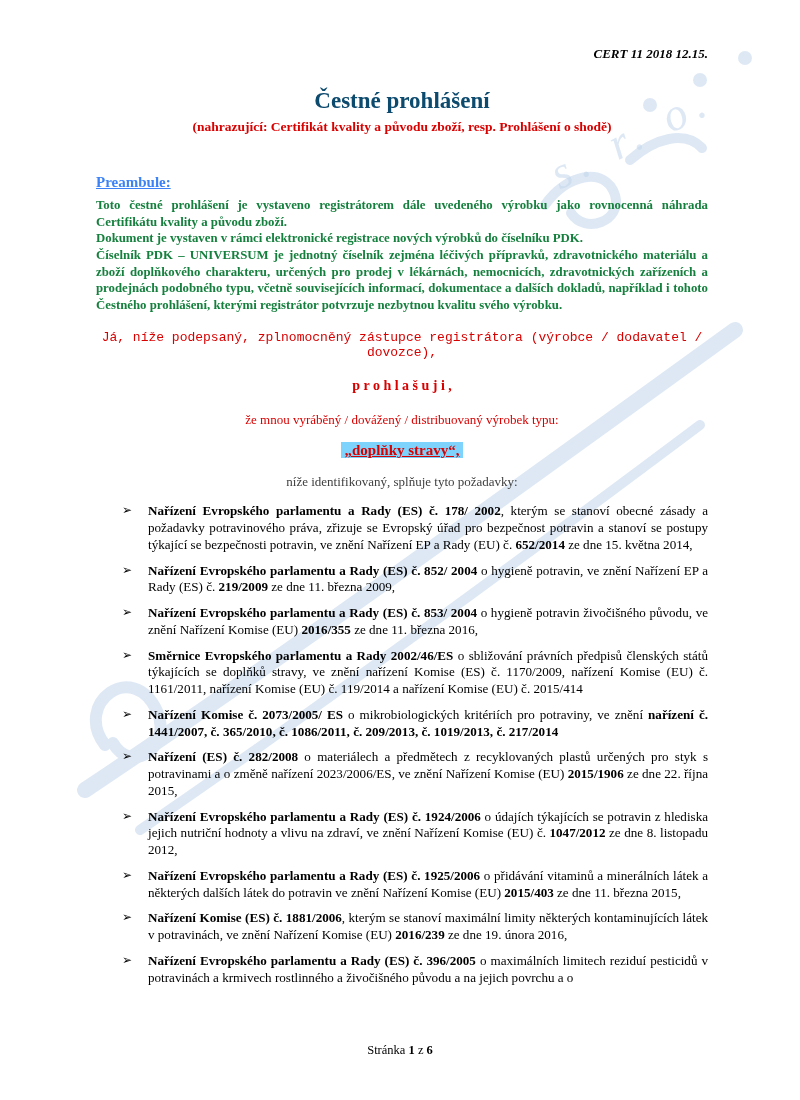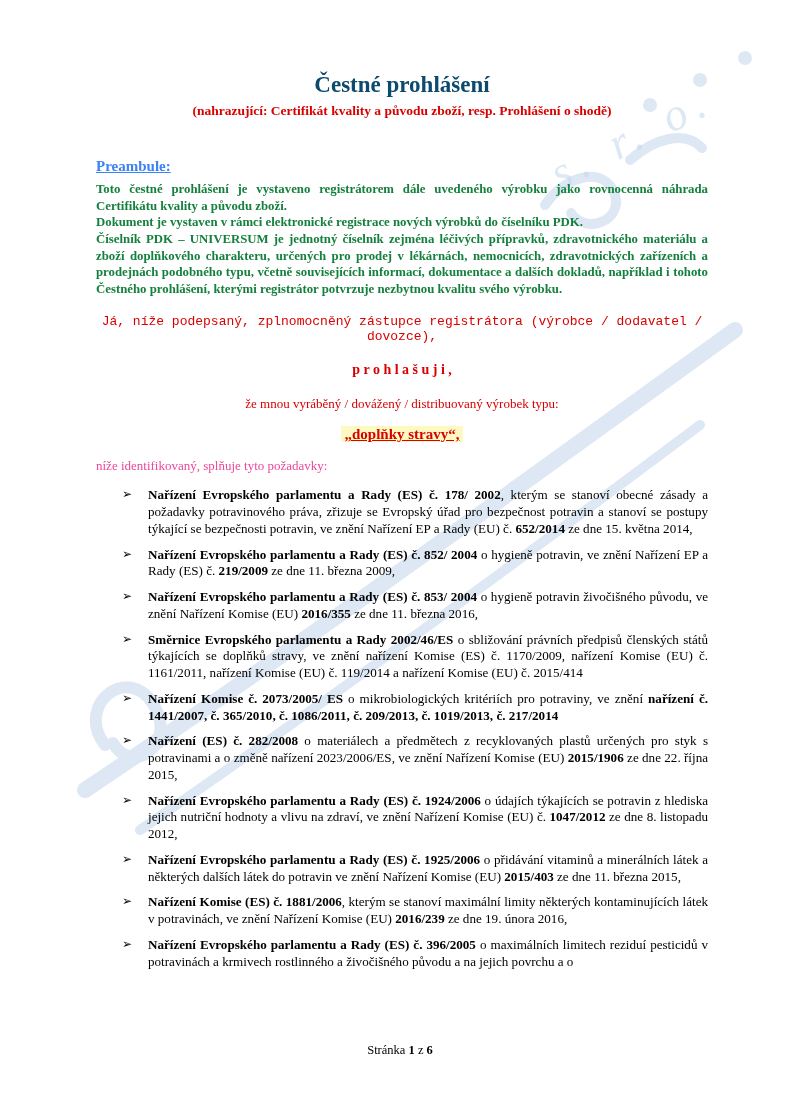--- a/index.html
+++ b/index.html
@@ -9,22 +9,22 @@
   .content { position:relative; z-index:1; padding:46px 92px 0 96px; box-sizing:border-box; }
   .header-right { text-align:right; font-size:13px; font-weight:bold; font-style:italic; color:#000; }
   .title { margin:26px 0 0 0; text-align:center; color:#0c4a6e; font-size:23px; font-weight:bold; }
   .subtitle { margin-top:5px; text-align:center; color:#d90000; font-size:13.5px; font-weight:bold; }
   .preamble-heading { margin-top:39px; color:#3b82f6; font-size:15px; font-weight:bold; text-decoration:underline; }
   .preamble { margin-top:6px; color:#15803d; font-size:12.8px; font-weight:bold; text-align:justify; line-height:1.3; }
   .decl-intro { margin-top:17px; text-align:center; color:#d90000; font-size:13px;font-family:Liberation Mono, monospace; }
   .prohlasuji { margin-top:18px; text-align:center; color:#d90000; font-size:14px; font-weight:bold; }
   .product-line { margin-top:18px; color:#d90000; font-size:13px;text-align:center; }
   .product-type-wrap { margin-top:13px; text-align:center; }
-  .product-type { background:#fef9c3; color:#d90000; font-size:15px; font-weight:bold; text-decoration:underline; padding:0 3px; }
-  .req-intro { margin-top:15px; color:#ec4899; font-size:13px; }
+  .product-type { background:#7dd3fc; color:#d90000; font-size:15px; font-weight:bold; text-decoration:underline; padding:0 3px; }
+  .req-intro { margin-top:15px; color:#404040; font-size:13px;text-align:center; }
   .req-list { list-style:none; margin:13px 0 0 26px; padding:0; }
   .req-list li { position:relative; padding-left:26px; margin-bottom:9px; font-size:13.1px; line-height:1.28; text-align:justify; color:#000; }
   .req-list li .marker { position:absolute; left:0; top:0; font-size:12px; font-family:"DejaVu Sans", sans-serif; }
   .footer { position:absolute; left:0; bottom:42px; width:100%; text-align:center; font-size:12.5px; z-index:1; }
   .footer b { font-weight:bold; }
 </style>
 </head>
 <body>
 
 <div class="page">
@@ -40,20 +40,21 @@
     <g fill="#c3d6ec" opacity="0.55">
       <circle cx="650" cy="105" r="7"></circle>
       <circle cx="700" cy="80" r="7"></circle>
       <circle cx="745" cy="58" r="7"></circle>
       <text x="560" y="190" transform="rotate(-27 560 190)" font-size="46" font-style="italic" letter-spacing="8" font-family="Liberation Serif, serif">s. r. o.</text>
     </g>
   </svg>
 
   <div class="content">
 
+    <div class="header-right">CERT 11 2018 12.15.</div>
 
     <h1 class="title">Čestné prohlášení</h1>
     <div class="subtitle">(nahrazující: Certifikát kvality a původu zboží, resp. Prohlášení o shodě)</div>
 
     <div class="preamble-heading">Preambule:</div>
     <div class="preamble">
         <div>Toto čestné prohlášení je vystaveno registrátorem dále uvedeného výrobku jako rovnocenná náhrada Certifikátu kvality a původu zboží.</div>
         <div>Dokument je vystaven v rámci elektronické registrace nových výrobků do číselníku PDK.</div>
         <div>Číselník PDK – UNIVERSUM je jednotný číselník zejména léčivých přípravků, zdravotnického materiálu a zboží doplňkového charakteru, určených pro prodej v lékárnách, nemocnicích, zdravotnických zařízeních a prodejnách podobného typu, včetně souvisejících informací, dokumentace a dalších dokladů, například i tohoto Čestného prohlášení, kterými registrátor potvrzuje nezbytnou kvalitu svého výrobku.</div>
       </div>

